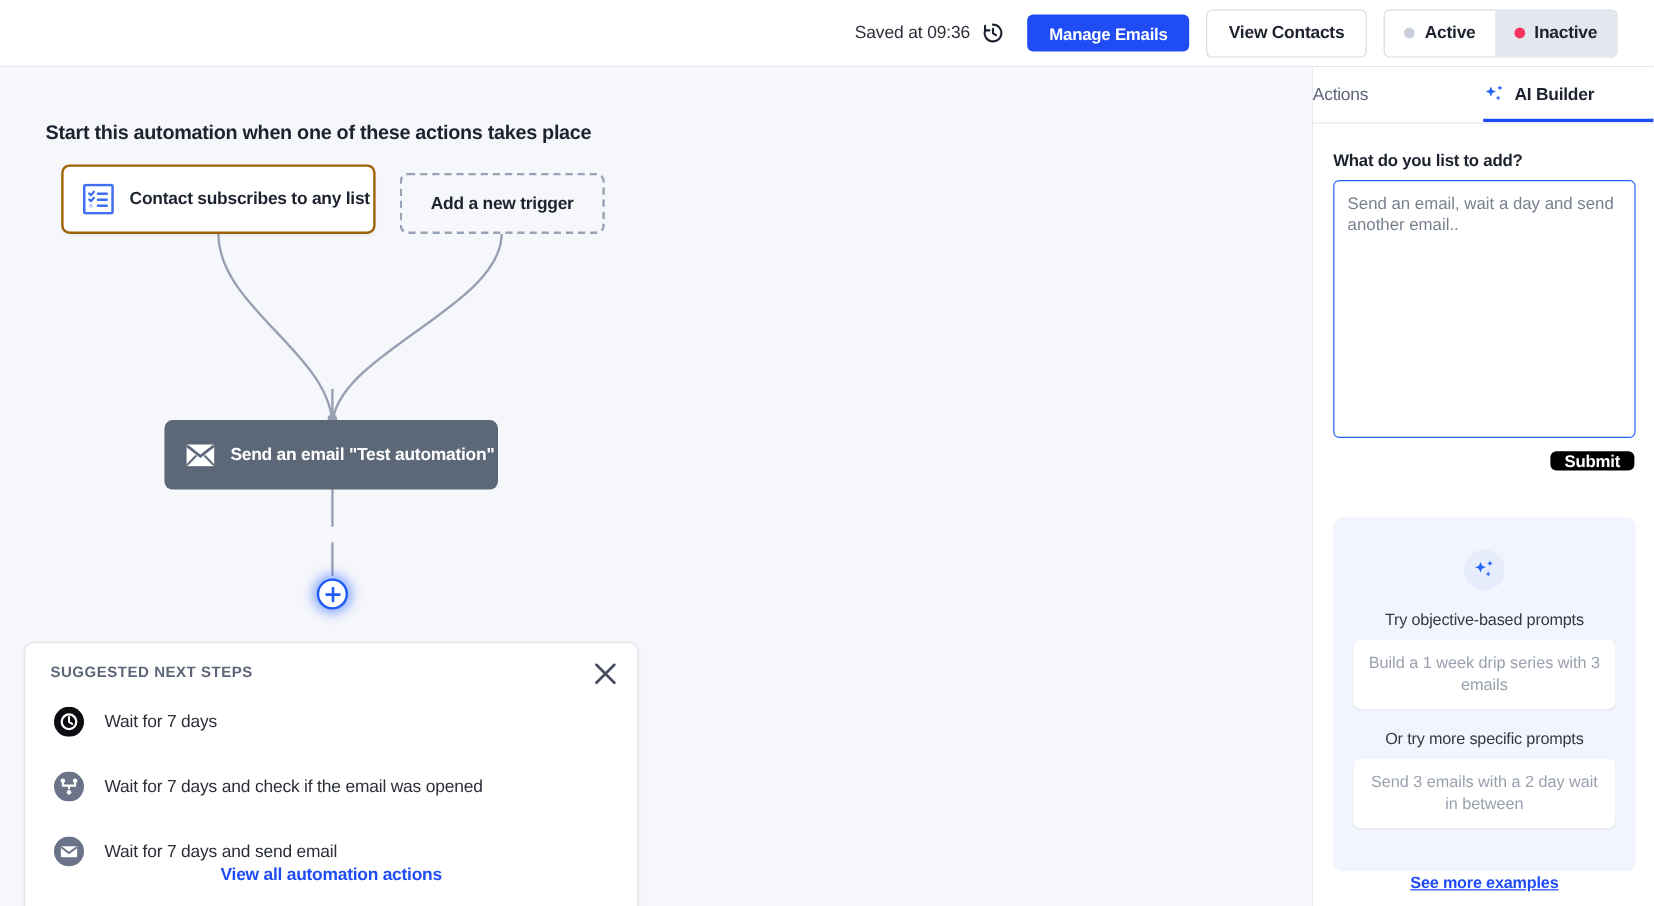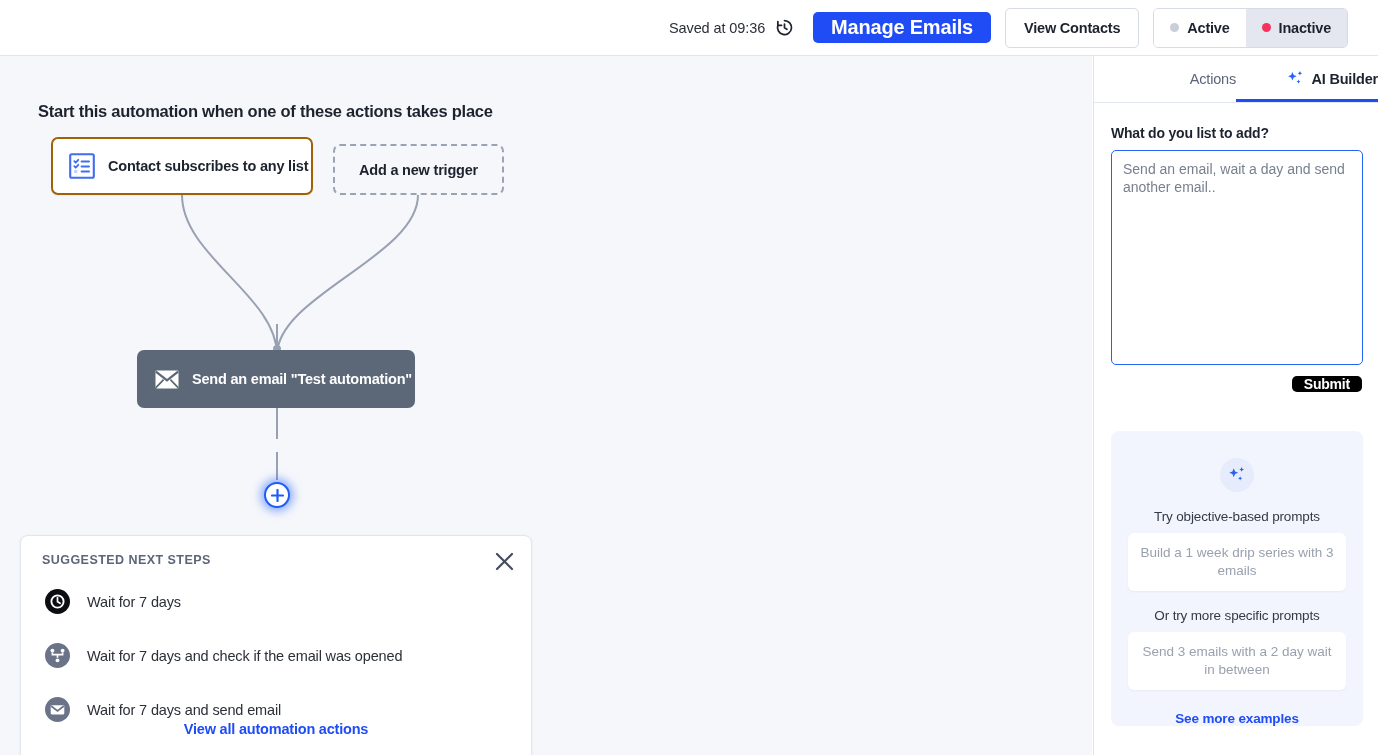--- a/index.html
+++ b/index.html
@@ -18,21 +18,21 @@
     background: #ffffff;
     border-bottom: 1px solid #e2e6ef;
     display: flex; align-items: center; justify-content: flex-end;
     padding-right: 30px;
   }
   .saved-group { display: flex; align-items: center; gap: 9px; margin-right: 18px; }
   .saved-text { font-size: 14.5px; color: #2b2f38; letter-spacing: -0.1px; }
   .history-icon { width: 21px; height: 21px; display: block; }
   .btn-primary {
     background: #1f4cf5; color: #fff; border: none; border-radius: 5px;
-    font-size: 20px; font-weight: bold; font-family: "Liberation Sans", sans-serif;
+    font-size: 14px; font-weight: bold; font-family: "Liberation Sans", sans-serif;
     height: 31px; padding: 0 18px; cursor: pointer; letter-spacing: -0.2px;
   }
   .btn-secondary {
     background: #fff; color: #1d232e; border: 1px solid #d6dbe5; border-radius: 5px;
     font-size: 14.5px; font-weight: bold; font-family: "Liberation Sans", sans-serif;
     height: 40px; padding: 0 18px; margin-left: 14px; cursor: pointer; letter-spacing: -0.2px;
   }
   .toggle-group {
     display: flex; margin-left: 14px; border: 1px solid #d6dbe5;
     border-radius: 5px; overflow: hidden; height: 40px;
@@ -109,21 +109,21 @@
   }
   .ico-circle { width: 25px; height: 25px; border-radius: 50%; flex: 0 0 25px; display: block; }
 
   
   .panel {
     position: absolute; left: 1093px; top: 56px; width: 285px; height: 699px;
     background: #fff; border-left: 1px solid #dfe3ed;
   }
   .tabs { display: flex; height: 47px; border-bottom: 1px solid #e4e8f0; }
   .tab {
-    flex: 1; display: flex; align-items: center; justify-content: flex-end; gap: 7px;
+    flex: 1; display: flex; align-items: center; justify-content: flex-start; gap: 7px;
     font-size: 14.5px; color: #5d6578; cursor: pointer; letter-spacing: -0.2px;
   }
   .tab.active { color: #1d232e; font-weight: bold; box-shadow: inset 0 -3px 0 #1f4cf5; }
   .panel-label {
     margin: 22px 0 9px 17px; font-size: 14px; font-weight: bold; color: #1d232e; letter-spacing: -0.2px;
   }
   .prompt-area {
     display: block; margin-left: 17px; width: 252px; height: 215px;
     border: 1px solid #2563f5; border-radius: 5px; padding: 9px 11px;
     font-family: "Liberation Sans", sans-serif; font-size: 14px; color: #1d232e;
@@ -144,22 +144,23 @@
     width: 34px; height: 34px; border-radius: 50%; background: #e6ecfb;
     margin: 27px auto 0; display: flex; align-items: center; justify-content: center;
   }
   .ex-title { margin-top: 17px; font-size: 13.5px; color: #333a47; letter-spacing: -0.15px; }
   .ex-chip {
     margin: 9px 17px 0; background: #fff; border-radius: 6px; padding: 11px 10px;
     font-size: 13.5px; color: #9aa1ae; line-height: 1.33; cursor: pointer;
     box-shadow: 0 1px 2px rgba(30,40,70,0.05);
   }
   .ex-more {
-    margin-top: 21px; font-size: 13.5px; font-weight: bold; color: #1f4cf5; cursor: pointer;
+    margin-top: 38px; font-size: 13.5px; font-weight: bold; color: #1f4cf5; cursor: pointer;
     letter-spacing: -0.15px;
+    text-decoration: underline;
   }
 </style>
 </head>
 <body>
 
 <div id="app">
 
   <div class="header">
     <div class="saved-group">
       <span class="saved-text">Saved at 09:36</span>

